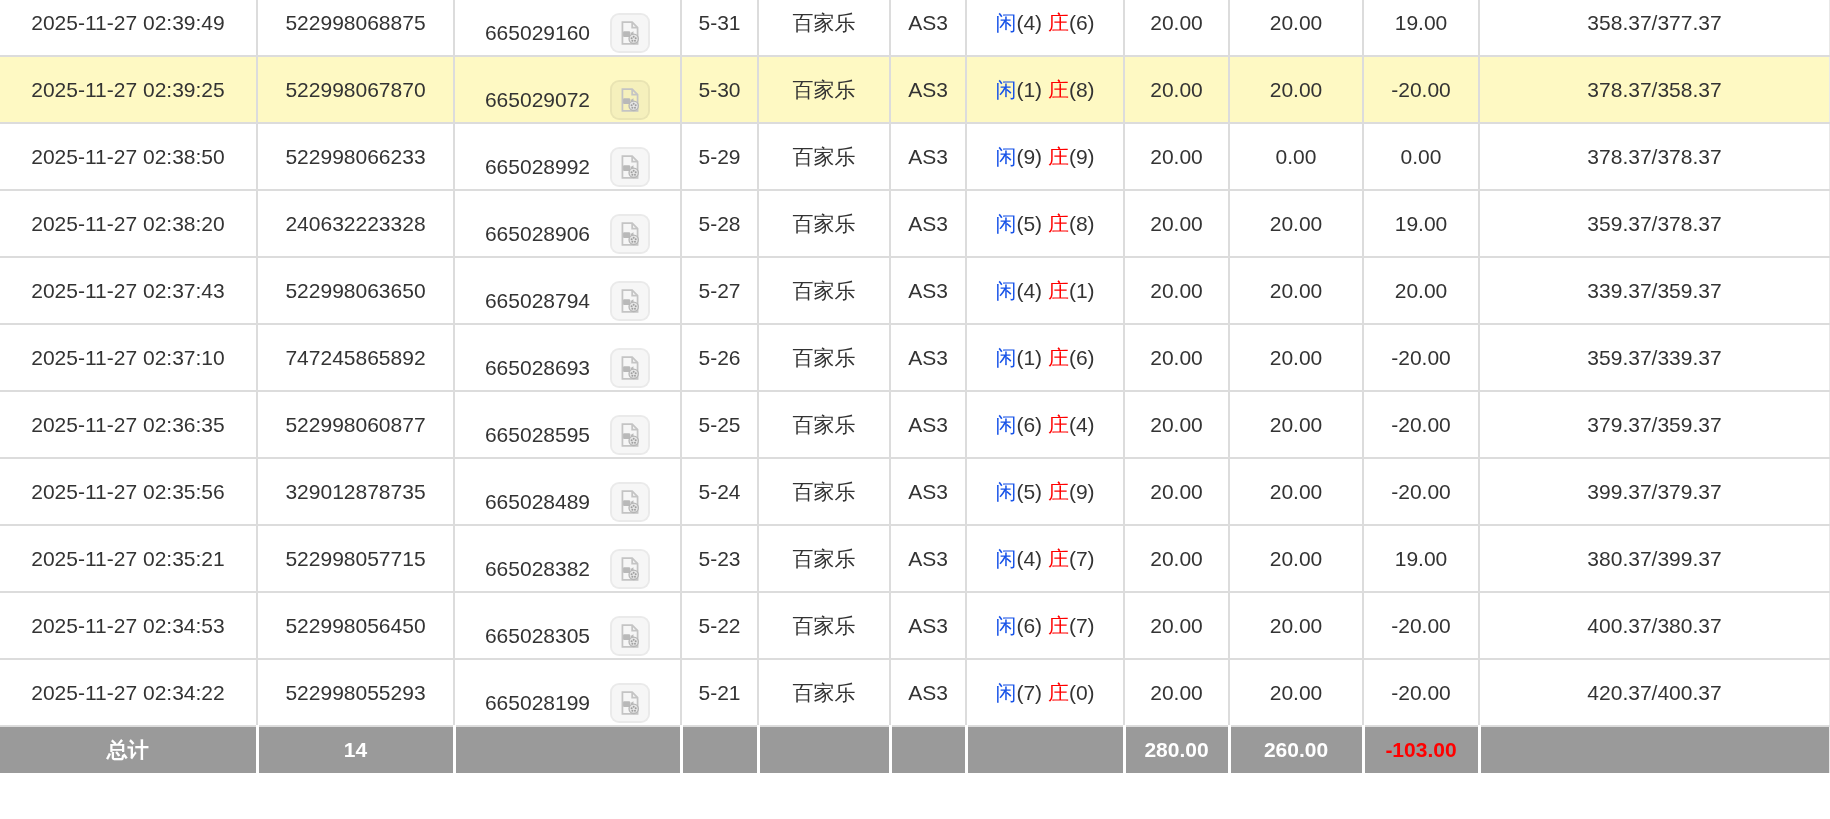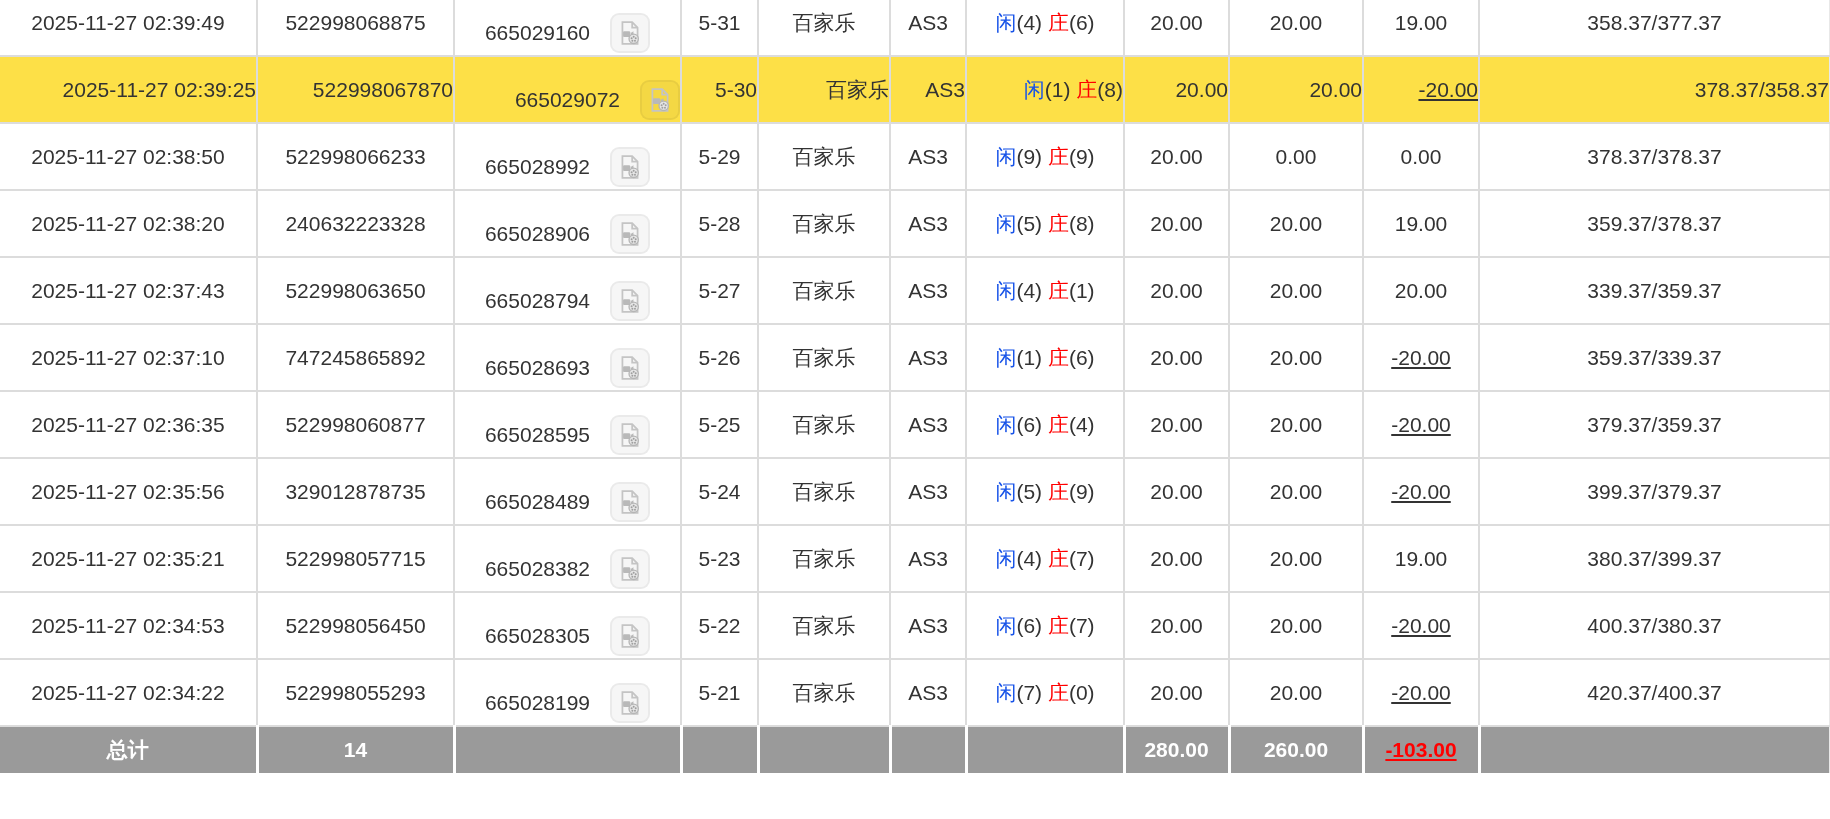--- a/index.html
+++ b/index.html
@@ -27,24 +27,24 @@
     color: #333333;
     padding: 0;
     border-right: 2px solid #dcdcdc;
     border-bottom: 2px solid #dcdcdc;
     height: 65px;
     overflow: hidden;
     white-space: nowrap;
   }
   table.records td:last-child { border-right: 2px solid #e8e8e8; }
   tr.data-row { background: #ffffff; }
-  tr.data-row.highlight td { background: #fde047; text-align: right; }
+  tr.data-row.highlight td { background: #fef9c3; }
   .blue { color: #1753e8; }
   .red  { color: #ff0000; }
-  .neg  { color: #ff0000; text-decoration: underline; }
+  .neg  { color: #ff0000; }
   .round-cell-inner {
     display: inline-flex;
     align-items: center;
     gap: 20px;
     margin-top: 20px;
   }
   .video-btn {
     display: inline-flex;
     align-items: center;
     justify-content: center;

